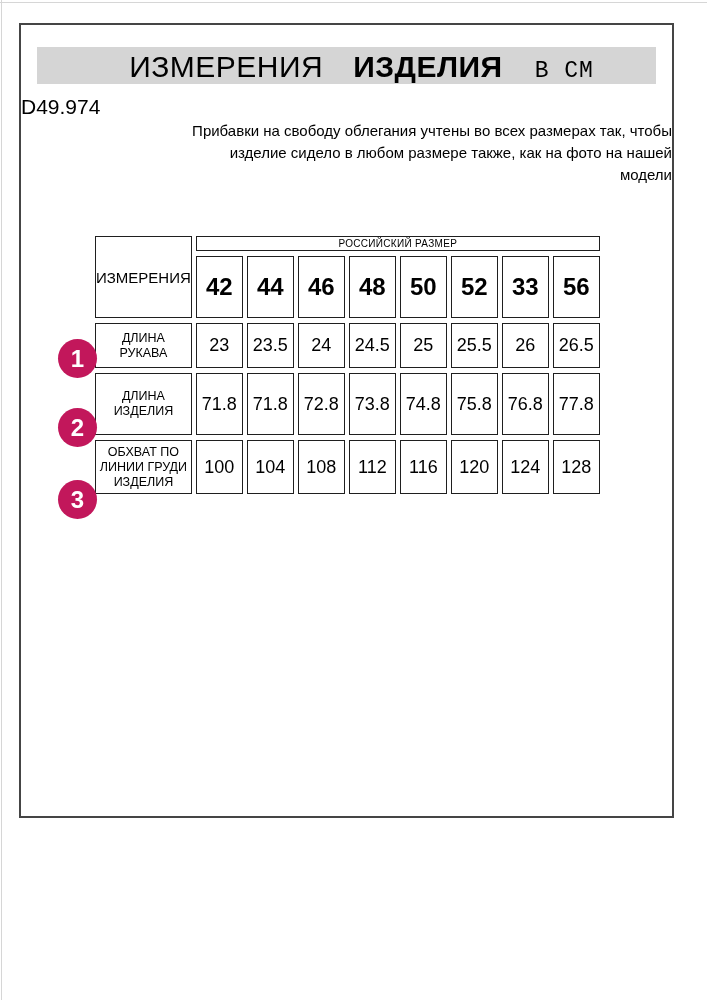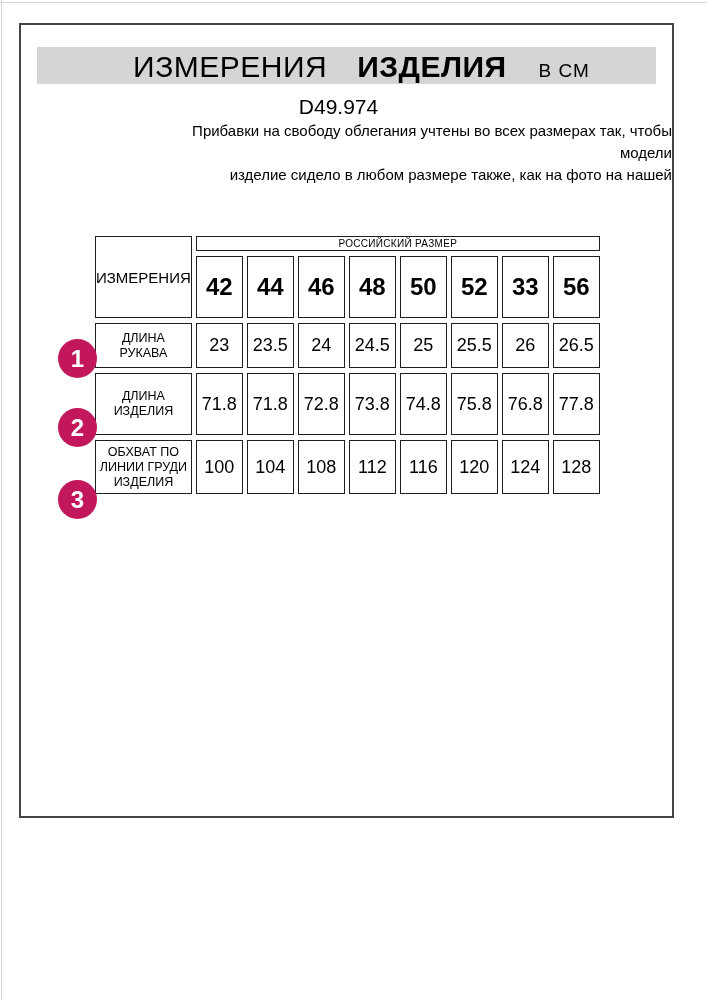--- a/index.html
+++ b/index.html
@@ -27,25 +27,24 @@
     width: 619px; height: 37px;
     background: #d5d5d5;
     display: flex;
     align-items: baseline;
     justify-content: center;
     padding-left: 30px;
     padding-top: 3px;
   }
   .title-regular { font-size: 30px; font-weight: 400; letter-spacing: 0.5px; }
   .title-bold    { font-size: 30px; font-weight: 700; letter-spacing: 0.5px; margin-left: 30px; }
-  .title-unit    { font-size: 19px; font-weight: 400; letter-spacing: 1px; margin-left: 32px; }
+  .title-unit    { font-size: 23px; font-weight: 400; letter-spacing: 1px; margin-left: 32px; font-family: Liberation Mono, monospace; }
 
   .product-code {
     position: absolute; left: 0; right: 16px; top: 70px;
-    text-align: center;
     font-size: 21px;
   }
   .description {
     position: absolute; left: 0; right: 0; top: 95px;
     text-align: right;
     font-size: 15px;
     line-height: 22px;
   }
 
   .size-table-wrap { position: absolute; left: 70px; top: 206px; }
@@ -97,22 +96,22 @@
   <div class="title-bar">
     <span class="title-regular">ИЗМЕРЕНИЯ</span>
     <span class="title-bold">ИЗДЕЛИЯ</span>
     <span class="title-unit">В СМ</span>
   </div>
 
   <div class="product-code">D49.974</div>
 
   <div class="description">
     <div>Прибавки на свободу облегания учтены во всех размерах так, чтобы</div>
+    <div>изделие сидело в любом размере также, как на фото на нашей</div>
     <div>модели</div>
-    <div>изделие сидело в любом размере также, как на фото на нашей</div>
   </div>
 
   <div class="size-table-wrap">
     <table class="size-table">
       <tbody>
         <tr>
           <td class="measure-head" rowspan="2">ИЗМЕРЕНИЯ</td>
           <td class="rus-size" colspan="8">РОССИЙСКИЙ РАЗМЕР</td>
         </tr>
         <tr id="sizes-row">

